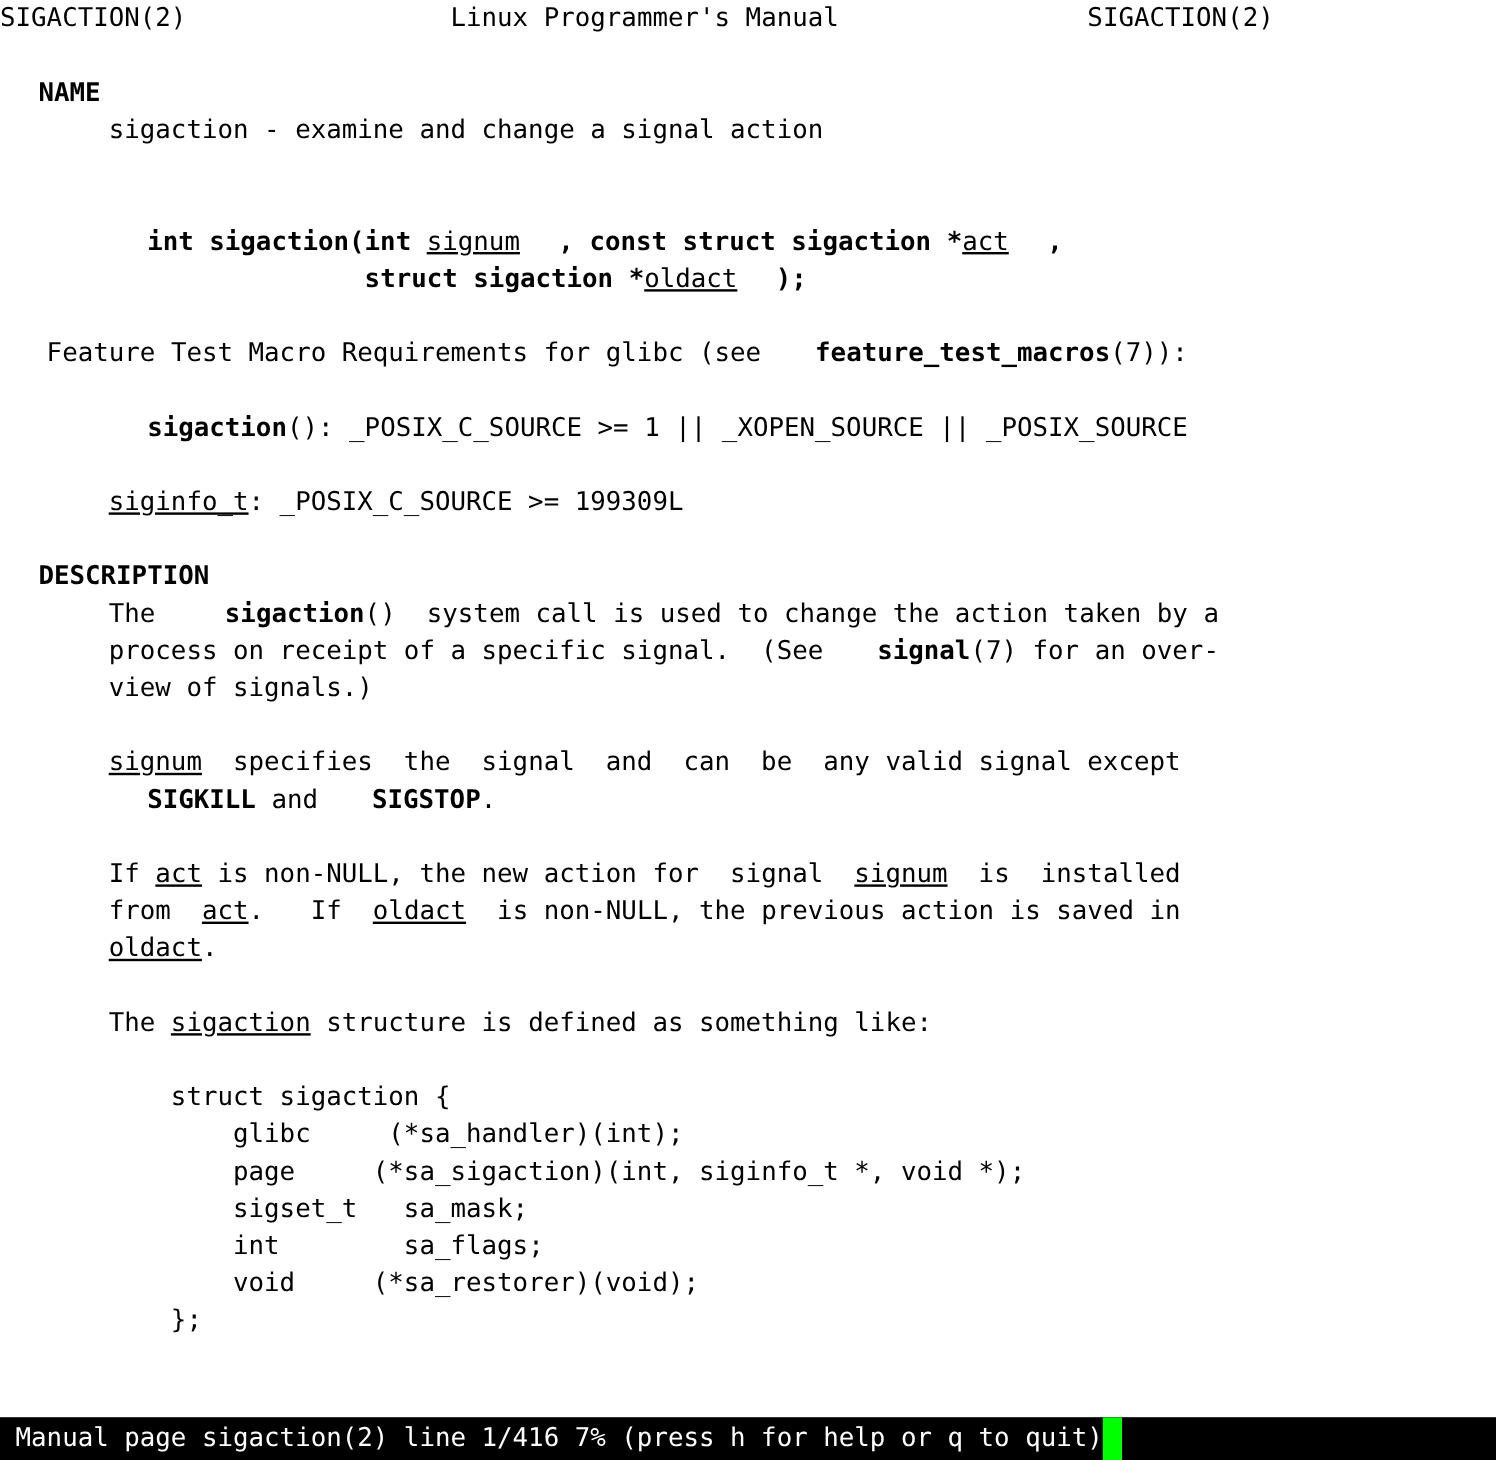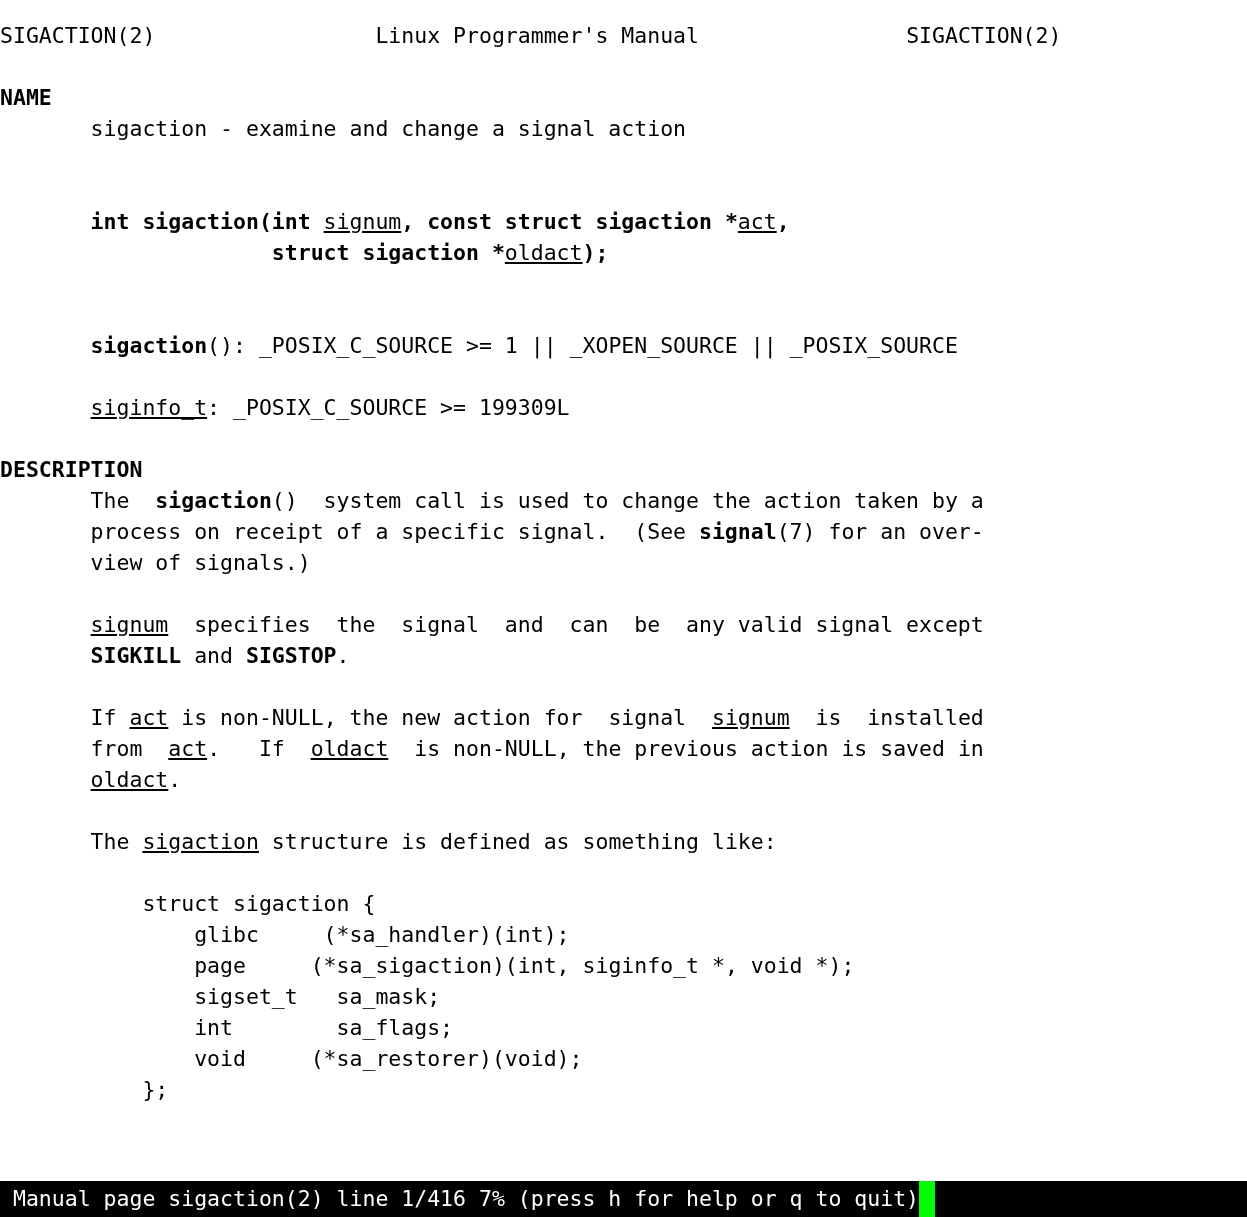--- a/index.html
+++ b/index.html
@@ -23,42 +23,42 @@
     width: 1247px;
     height: 1217px;
     background: #ffffff;
   }
 
   #pager-content {
     position: absolute;
     left: 0;
     top: 0;
     width: 1015px;
-    padding-top: 20px;
+    padding-top: 0;
     box-sizing: border-box;
   }
 
   .line {
     display: block;
     height: 31px;
     line-height: 31px;
     font-size: 21.5px;
     letter-spacing: 0px;
     white-space: pre;
     margin: 0;
     padding: 0;
     font-family: "DejaVu Sans Mono", "Liberation Mono", monospace;
   }
 
   .line.blank {
     height: 31px;
   }
 
   
-  .b  { font-weight: bold; }
+  .b  { font-weight: bold; margin-left: 32px; }
   .u  { text-decoration: underline; text-underline-offset: 2px; text-align: right; }
 
   
   #status-bar {
     position: absolute;
     left: 0;
     top: 1181px;
     width: 1247px;
     height: 36px;
     background: #000000;
@@ -99,20 +99,21 @@
 
 
     <div class="line blank"></div>
 
     <div class="line"><span>       </span><span class="b">int sigaction(int </span><span class="u">signum</span><span class="b">, const struct sigaction *</span><span class="u">act</span><span class="b">,</span></div>
 
     <div class="line"><span>                     </span><span class="b">struct sigaction *</span><span class="u">oldact</span><span class="b">);</span></div>
 
     <div class="line blank"></div>
 
+    <div class="line"><span>   </span><span>Feature Test Macro Requirements for glibc (see </span><span class="b">feature_test_macros</span><span>(7)):</span></div>
 
     <div class="line blank"></div>
 
     <div class="line"><span>       </span><span class="b">sigaction</span><span>(): _POSIX_C_SOURCE &gt;= 1 || _XOPEN_SOURCE || _POSIX_SOURCE</span></div>
 
     <div class="line blank"></div>
 
     <div class="line"><span>       </span><span class="u">siginfo_t</span><span>: _POSIX_C_SOURCE &gt;= 199309L</span></div>
 
     <div class="line blank"></div>

